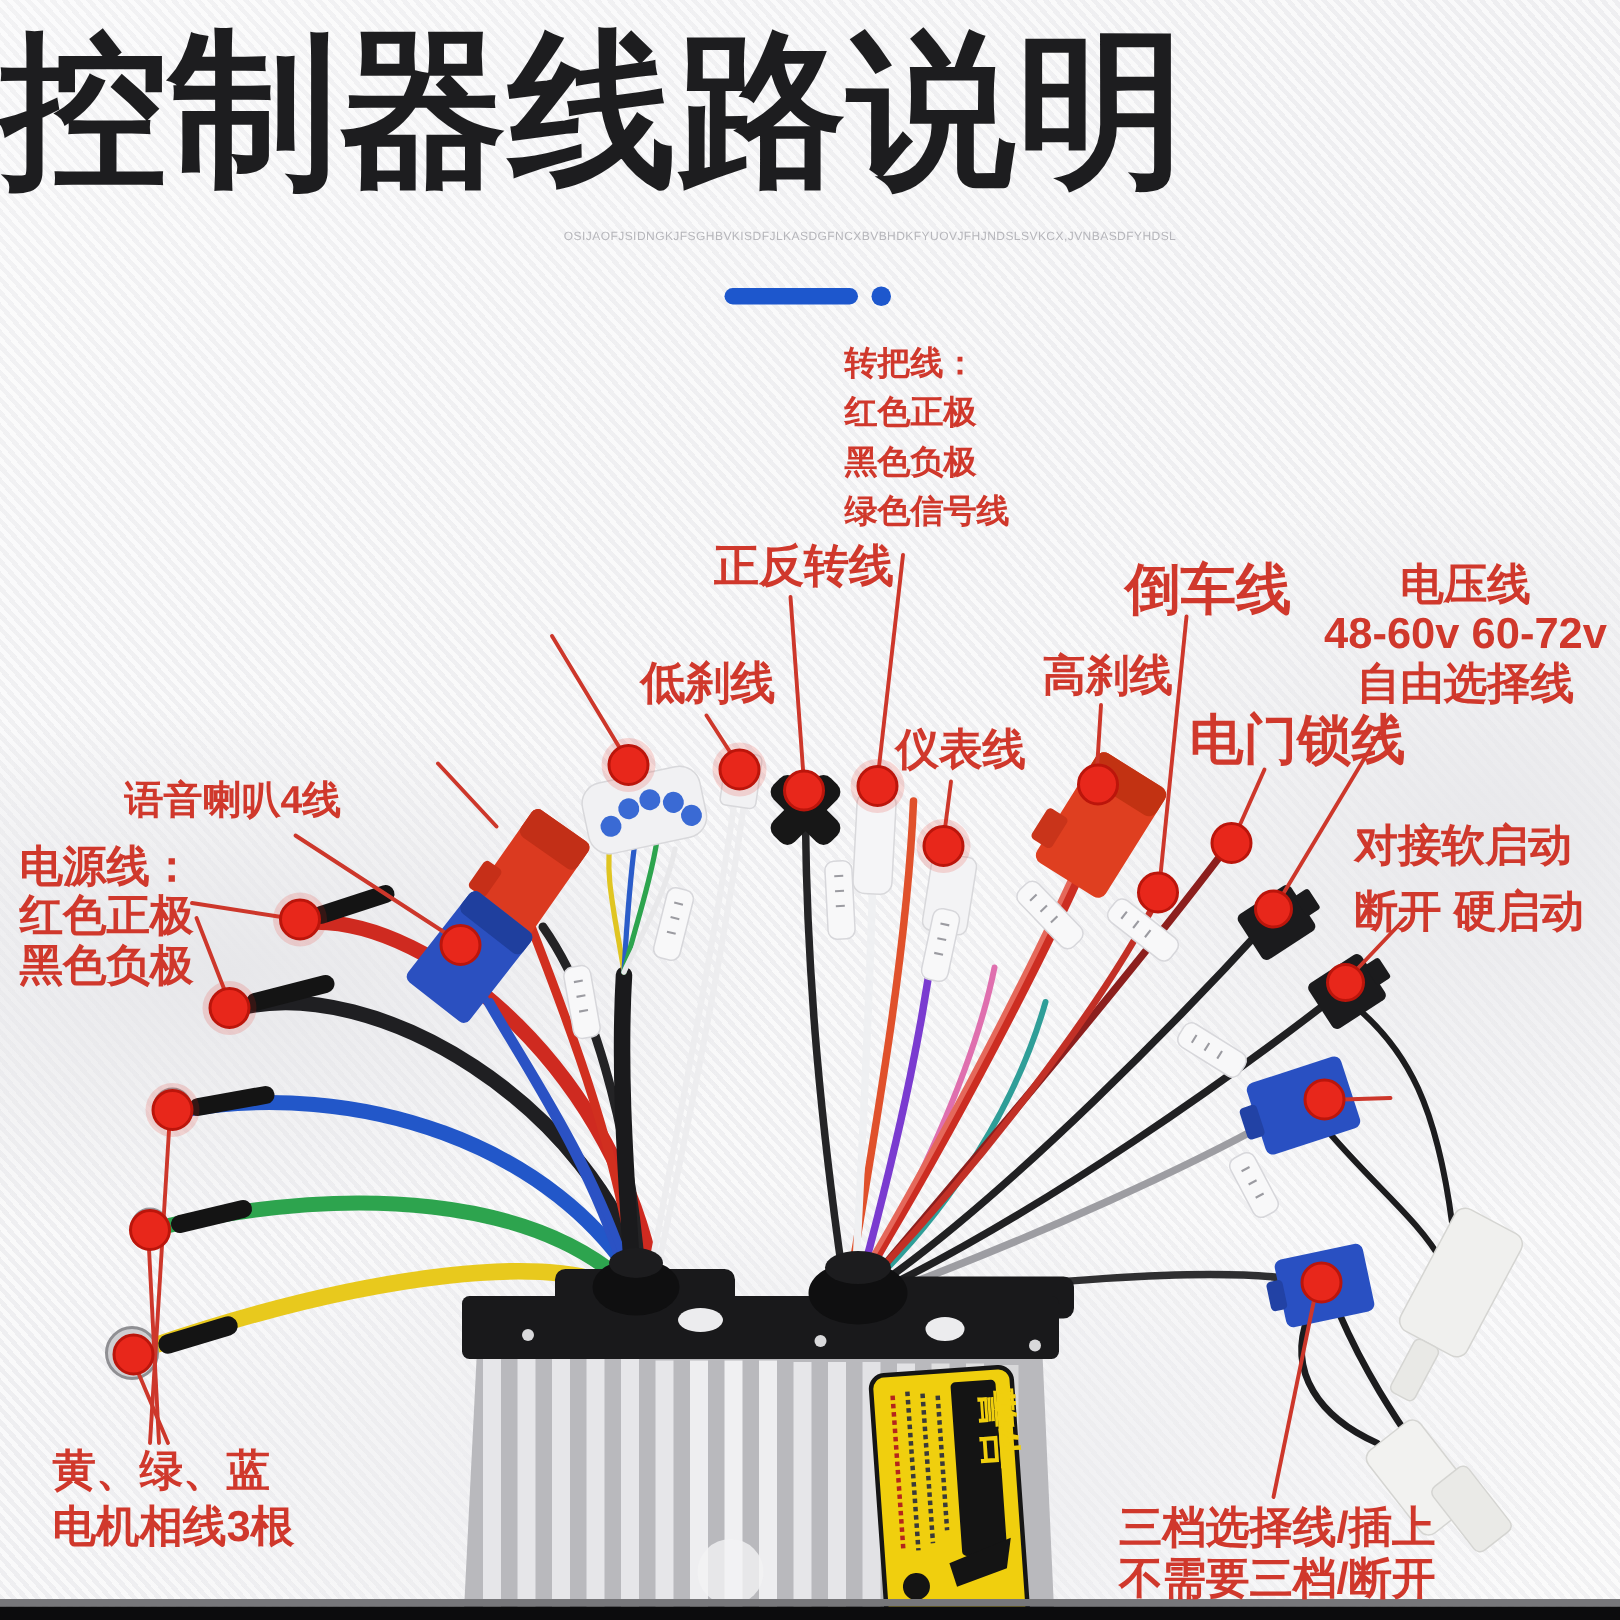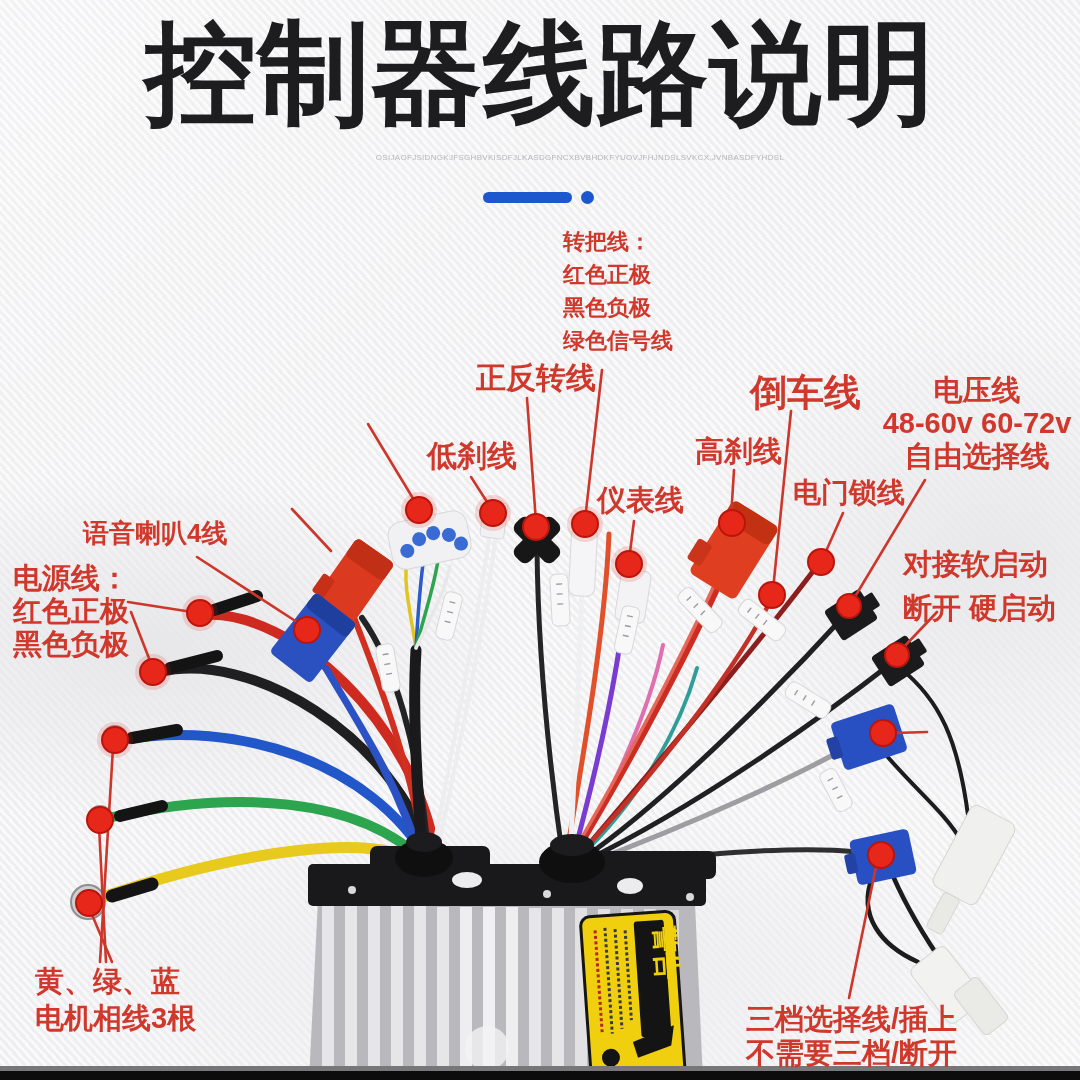--- a/index.html
+++ b/index.html
@@ -7,21 +7,21 @@
   #stage{
     position:relative;width:1080px;height:1080px;overflow:hidden;
     background:
       radial-gradient(ellipse 620px 300px at 14% 60%, #e7e7ea 0%, rgba(231,231,234,0) 60%),
       radial-gradient(ellipse 520px 420px at 92% 52%, #e8e8eb 0%, rgba(232,232,235,0) 60%),
       radial-gradient(ellipse 760px 260px at 50% 90%, #ececef 0%, rgba(236,236,239,0) 70%),
       repeating-linear-gradient(48deg, rgba(255,255,255,.55) 0 3px, rgba(214,214,219,.14) 3px 6px),
       linear-gradient(135deg,#f7f7f8 0%,#f2f2f4 45%,#f6f6f7 100%);
   }
   .title{
-    position:absolute;left:0;right:0;top:18px;text-align:center;
+    position:absolute;left:0;right:0;top:18px;
     font-size:112px;font-weight:900;color:#1d1d1f;letter-spacing:1px;line-height:1.0;
     white-space:nowrap;
   }
   .fineprint{
     position:absolute;left:290px;width:580px;text-align:center;
     color:#b6b6bb;font-size:8px;line-height:13px;letter-spacing:.3px;white-space:nowrap;overflow:hidden;
   }
   .divider-bar{position:absolute;left:483px;top:192px;width:89px;height:11px;border-radius:6px;background:#1d57cd;}
   .divider-dot{position:absolute;left:581px;top:191px;width:13px;height:13px;border-radius:50%;background:#1d57cd;}
   .lbl{
@@ -332,21 +332,21 @@
 黑色负极
 绿色信号线</div>
   <div class="lbl" style="left:476px;top:361px;font-size:30px">正反转线</div>
   <div class="lbl" style="left:427px;top:439px;font-size:30px">低刹线</div>
   <div class="lbl" style="left:597px;top:484px;font-size:29px">仪表线</div>
   <div class="lbl" style="left:750px;top:376px;font-size:37px">倒车线</div>
   <div class="lbl" style="left:852px;top:374px;width:250px;text-align:center;font-size:29px">电压线
 48-60v 60-72v
 自由选择线</div>
   <div class="lbl" style="left:695px;top:435px;font-size:29px">高刹线</div>
-  <div class="lbl" style="left:793px;top:476px;font-size:28px">电门锁线</div>
+  <div class="lbl" style="left:793px;top:476px;font-size:36px">电门锁线</div>
   <div class="lbl" style="left:83px;top:517px;font-size:26px">语音喇叭4线</div>
   <div class="lbl" style="left:13px;top:562px;font-size:29px">电源线：
 红色正极
 黑色负极</div>
   <div class="lbl" style="left:903px;top:542px;font-size:29px;line-height:44px">对接软启动
 断开 硬启动</div>
   <div class="lbl" style="left:35px;top:963px;font-size:29px;line-height:37px">黄、绿、蓝
 电机相线3根</div>
   <div class="lbl" style="left:746px;top:1002px;font-size:29px;line-height:34px">三档选择线/插上
 不需要三档/断开</div>

